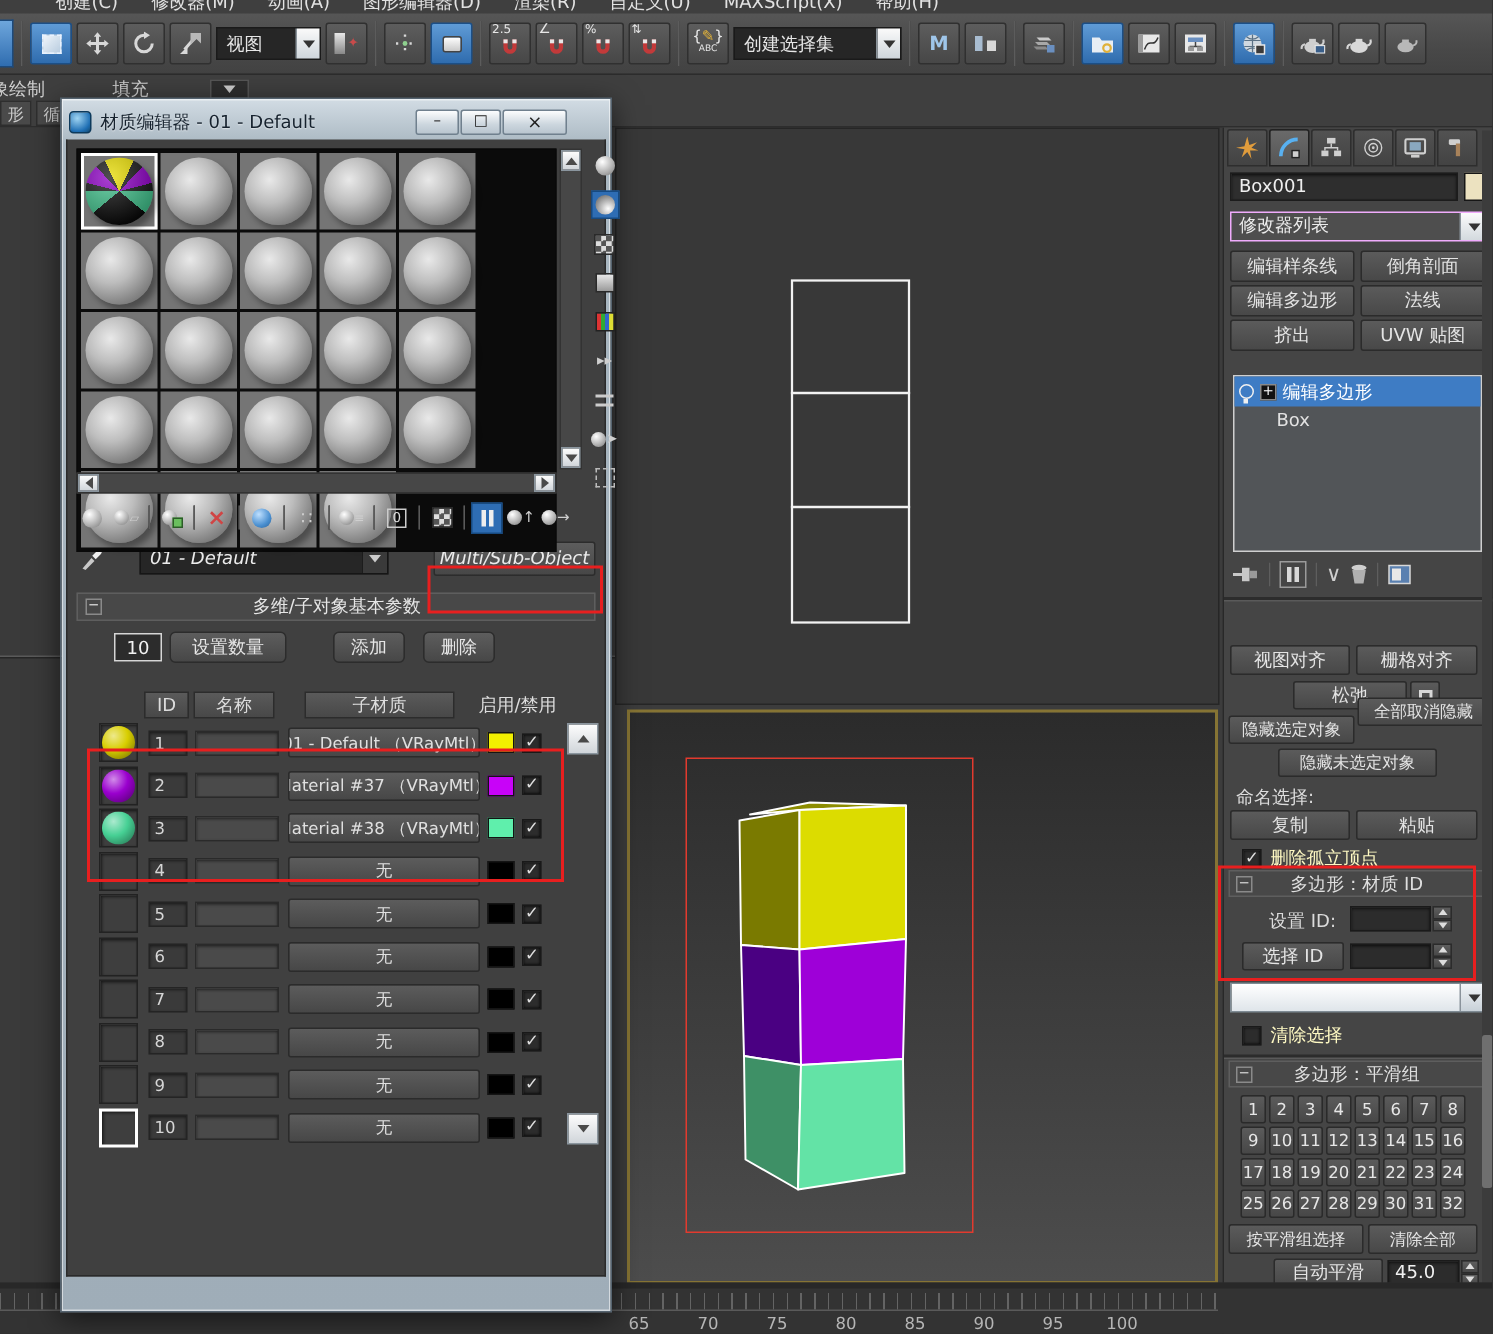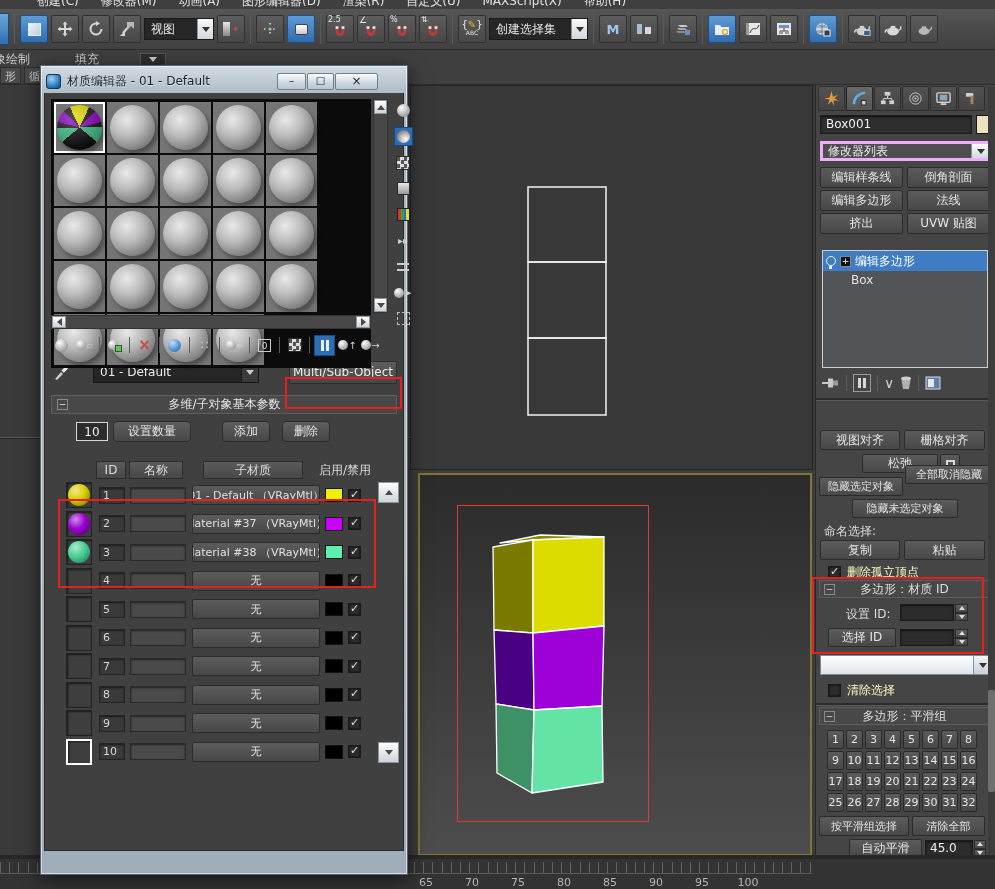--- a/index.html
+++ b/index.html
@@ -50,22 +50,22 @@
 
   
   .panel { position:absolute; left:815px; top:85px; width:180px; height:804px; background:#454545; border-left:1px solid #282828; }
   .tabs { position:absolute; left:2px; top:1px; display:flex; gap:1px; }
   .tab { width:27px; height:25px; background:linear-gradient(#525252,#434343); border:1px solid #2e2e2e;
          border-radius:2px 2px 0 0; display:flex; align-items:center; justify-content:center; }
   .tab.on { background:linear-gradient(#6a6a6a,#565656); border-color:#222; }
   .objname { position:absolute; left:4px; top:30px; width:152px; height:19px; background:#2e2e2e; border:1px solid #1c1c1c;
              box-shadow:inset 0 1px 2px #111; color:#efefef; font-size:12px; padding:1px 5px; }
   .objcolor { position:absolute; left:160px; top:30px; width:17px; height:19px; border:1px solid #161616; }
-  .modlist { position:absolute; left:4px; top:56px; width:172px; height:20px; background:#4e4e4e; border:3px solid #f0abfc;
-             display:flex; align-items:center; }
+  .modlist { position:absolute; left:4px; top:56px; width:172px; height:20px; background:#4e4e4e; border:1px solid #f0abfc;
+             display:flex; align-items:flex-start; }
   .modlist .ctext { flex:1; padding:0 5px; color:#ececec; }
   .modlist .carr { width:18px; height:100%; background:linear-gradient(#fbfbfb,#d3dade); border-left:1px solid #8a939b;
                    display:flex; align-items:center; justify-content:center; }
   .mod-grid { position:absolute; left:4px; top:82px; width:172px; display:flex; flex-wrap:wrap; gap:2px 4px; }
   .pbtn { width:83px; height:21px; background:linear-gradient(#5b5b5b,#484848); border:1px solid #2b2b2b; border-radius:2px;
           color:#e4e4e4; font-size:12px; display:flex; align-items:center; justify-content:center; white-space:nowrap; overflow:hidden; }
   .stack { position:absolute; left:6px; top:165px; width:166px; height:118px; background:#525558; border:1px solid #cfcfcf; }
   .stack-row1 { height:20px; background:#3e7cc4; color:#fff; display:flex; align-items:center; gap:4px; padding:0 3px; }
   .bulb { width:10px; height:10px; border:1.5px solid #f0f0f0; border-radius:50%; position:relative; }
   .bulb:after { content:""; position:absolute; left:2px; bottom:-4px; width:3px; height:3px; background:#f0f0f0; }
@@ -161,21 +161,21 @@
   .sqico { width:13px; height:13px; background:linear-gradient(#e8e8e8,#9a9a9a); border:1px solid #2a2a2a; }
   .dotsq { width:13px; height:13px; border:1px dashed #bbb; }
 
   
   .metb { position:relative; margin-top:4px; height:24px; display:flex; align-items:center; gap:2px; }
   .mebtn { width:21px; height:21px; display:flex; align-items:center; justify-content:center; color:#cfcfcf; font-size:12px; flex:none; }
   .mebtn.on { background:#2e6db4; border:1px solid #174a80; }
   .me-sep { width:1px; height:16px; background:#2c2c2c; border-right:1px solid #5a5a5a; margin:0 2px; }
 
   
-  .namerow { height:30px; display:flex; align-items:center; }
+  .namerow { height:30px; display:flex; align-items:center;font-style:italic; }
   .dropper { width:16px; height:18px; margin-left:2px; }
   .mcombo { margin-left:24px; width:166px; height:21px; background:#262626; border:1px solid #161616; display:flex; align-items:center; }
   .mcombo .ctext { flex:1; color:#ececec; padding:0 6px; white-space:nowrap; overflow:hidden; }
   .mcombo .carr { width:17px; height:100%; background:#3a3a3a; border-left:1px solid #1c1c1c; display:flex; align-items:center; justify-content:center; }
   .typebtn { margin-left:auto; width:108px; height:23px; background:linear-gradient(#5d5d5d,#474747); border:1px solid #2c2c2c;
              border-radius:2px; color:#ececec; font-size:12px; display:flex; align-items:center; justify-content:center; }
 
   
   .meroll { margin-top:8px; height:19px; background:#484848; border:1px solid #5e5e5e; display:flex; align-items:center; color:#e6e6e6; }
   .meroll .pm { width:11px; height:11px; border:1px solid #8a8a8a; margin:0 5px; font-size:9px; line-height:9px; text-align:center; }
@@ -301,21 +301,21 @@
           <path d="M3 7 a5 5 0 0 0 10 0 V1 h-3.2 v6 a1.8 1.8 0 0 1-3.6 0 V1 H3 Z" fill="#c23a3a"></path>
           <rect x="3" y="1" width="3.2" height="3" fill="#e8e8e8"></rect>
           <rect x="9.8" y="1" width="3.2" height="3" fill="#e8e8e8"></rect>
         </svg>
     </div>
     <div class="tb-sep"></div>
     <div class="tbtn" style="flex-direction:column;line-height:8px;">
       <span style="font-size:10px;color:#e8e8e8;">{<span style="color:#e0b13a;">✎</span>}</span>
       <span style="font-size:6px;color:#e8e8e8;">ABC</span>
     </div>
-    <div class="combo" style="width:99px;">
+    <div class="combo" style="width:112px;">
       <span class="ctext">创建选择集</span>
       <span class="carr">
           <span class="tri-d"></span>
         </span>
     </div>
     <div class="tb-sep"></div>
     <div class="tbtn">
       <span style="font-size:13px;color:#9fc6ea;font-weight:bold;">M</span>
     </div>
     <div class="tbtn tb-ico">

